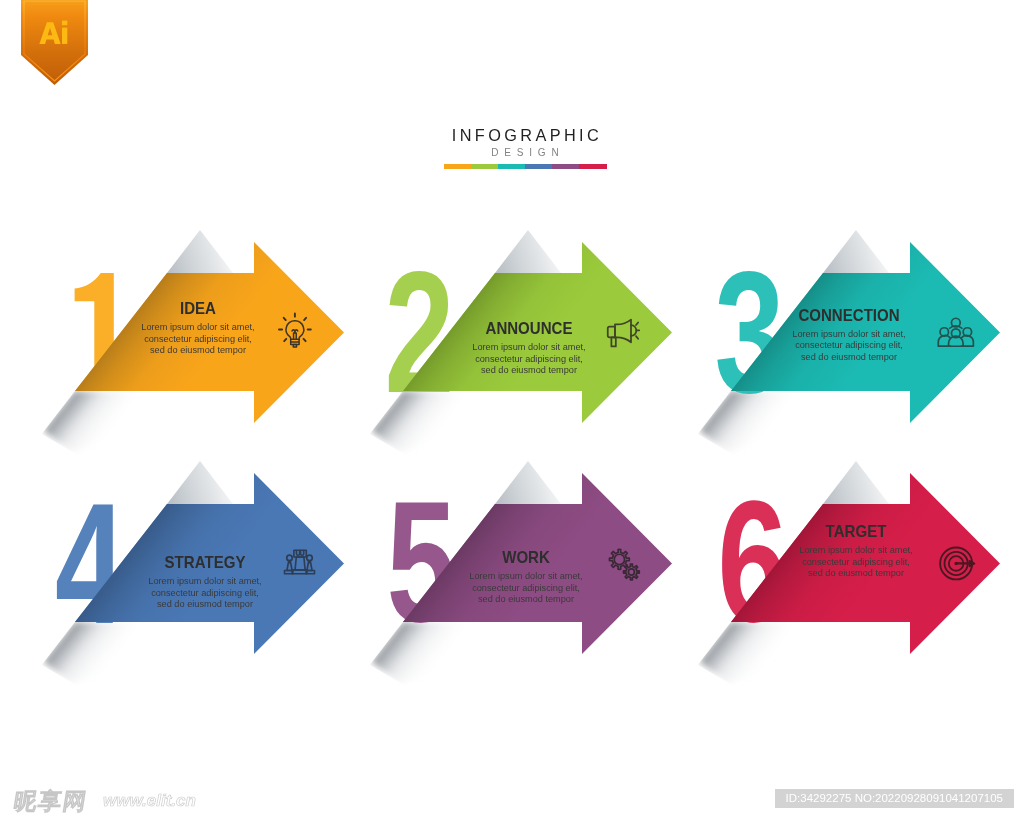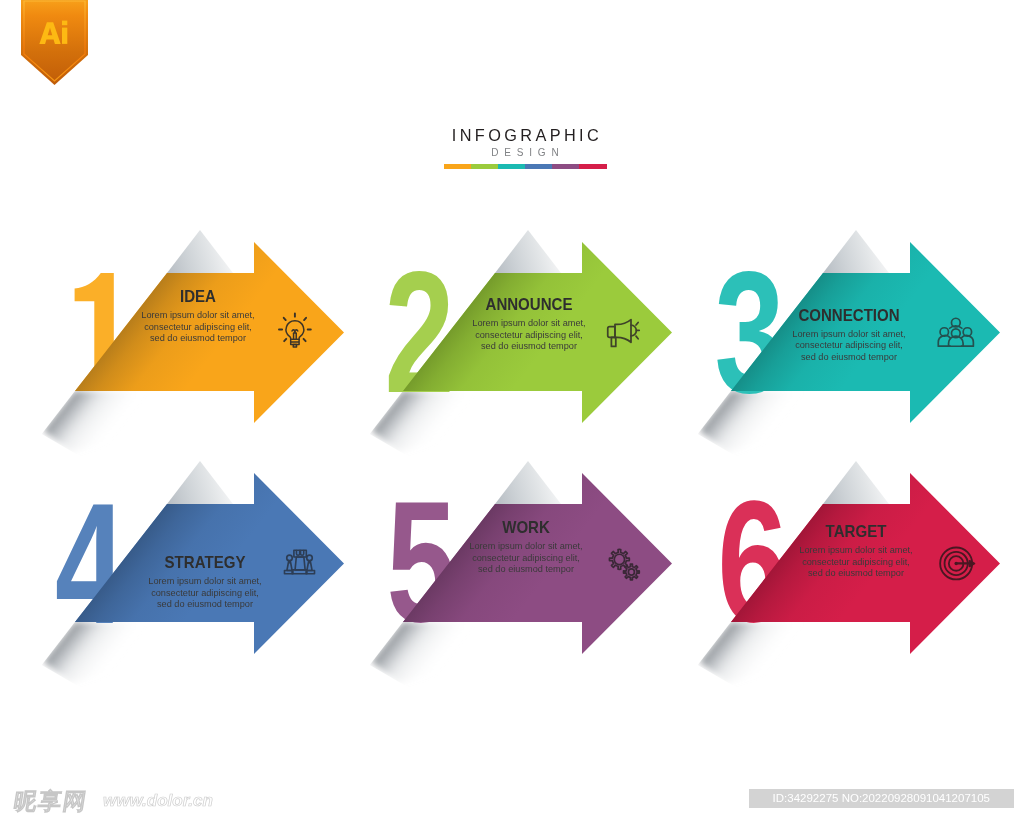--- a/index.html
+++ b/index.html
@@ -32,21 +32,21 @@
   
   #wm{position:absolute;left:0;top:778px;width:1024px;height:41px;}
   #wm .cjk{position:absolute;left:16px;top:11px;font-size:23px;font-weight:700;
            color:transparent;-webkit-text-stroke:.6px #c6c6c6;letter-spacing:1.5px;
            transform:skewX(-9deg);transform-origin:0 0;
            font-family:"DejaVu Sans",sans-serif;line-height:25px;}
   #wm .dom{position:absolute;left:103px;top:14px;font-size:17px;font-style:italic;font-weight:700;
            color:transparent;-webkit-text-stroke:.7px #cfcfcf;letter-spacing:0px;
            font-family:"Liberation Sans",sans-serif;line-height:17px;}
   #idbadge{position:absolute;right:10px;top:11px;height:19px;background:#d3d3d3;
-           color:#fff;font-size:11.5px;line-height:19.5px;padding:0 24px;white-space:nowrap;}
+           color:#fff;font-size:11.5px;line-height:19.5px;padding:0 11px;white-space:nowrap;}
 </style>
 </head>
 <body>
 
 <div id="stage">
 
   <div id="ai-badge">
     <svg width="67" height="90" viewBox="0 0 67 90">
       <defs>
         <linearGradient id="aigrad" x1="0" y1="0" x2="0" y2="1">
@@ -139,21 +139,21 @@
               <path d="M9.16 18.3h5.68v1.75H9.16zM9.16 20.05h5.68v1.75H9.16z"></path>
               <path d="M10.9 21.8h2.2v1.6h-2.2z"></path>
               <path d="M11.1 18.3v-4.1M12.9 18.3v-4.1"></path>
               <path d="M11.1 14.2a1.15 1.15 0 1 0-1.06-1.58M12.9 14.2a1.15 1.15 0 1 1 1.06-1.58"></path>
             </g>
             <g stroke="#3b3328" stroke-width="1.3" stroke-linecap="round">
               <path d="M12 .85v2.1M4.45 3.7l1.35 1.55M19.55 3.7l-1.35 1.55M1.25 11.6h2.1M20.65 11.6h2.1M4.75 19.5l1.4-1.55M19.25 19.5l-1.4-1.55"></path>
             </g>
           </g>
         </svg>
-        <div class="ctext" style="left:68px;top:68px">
+        <div class="ctext" style="left:68px;top:80px">
           <div class="ctitle">IDEA</div>
           <div class="cbody">
             <div>Lorem ipsum dolor sit amet,</div>
             <div>consectetur adipiscing elit,</div>
             <div>sed do eiusmod tempor</div>
           </div>
         </div>
       </div>
       <div class="card" style="left: 368px; top: 220px;">
         <svg width="340" height="236" viewBox="0 0 340 236">
@@ -205,21 +205,21 @@
           <g transform="translate(255.25,110.5) scale(1.52) translate(-12,-12)">
             <g fill="none" stroke="#3f4329" stroke-width="1.15" stroke-linecap="round" stroke-linejoin="round">
               <path d="M6.55 8.05h1.3c3.55 0 6.85-1.25 9.25-3.2v14.9c-2.4-1.95-5.7-3.2-9.25-3.2h-1.3z"></path>
               <path d="M3.05 9.4h3.5v7.15h-3.5a1.25 1.25 0 0 1-1.25-1.25v-4.65a1.25 1.25 0 0 1 1.25-1.25z"></path>
               <path d="M4.2 16.55h2.9v5.9H4.2z"></path>
               <path d="M17.1 8.5a3.45 3.45 0 0 1 0 7.05"></path>
               <path d="M20.6 11.9h1.9M20.4 8.4l1.4-1.7M20.4 15.7l1.4 1.7"></path>
             </g>
           </g>
         </svg>
-        <div class="ctext" style="left:70.6px;top:76px">
+        <div class="ctext" style="left:70.6px;top:100px">
           <div class="ctitle">ANNOUNCE</div>
           <div class="cbody">
             <div>Lorem ipsum dolor sit amet,</div>
             <div>consectetur adipiscing elit,</div>
             <div>sed do eiusmod tempor</div>
           </div>
         </div>
       </div>
       <div class="card" style="left: 696px; top: 220px;">
         <svg width="340" height="236" viewBox="0 0 340 236">
@@ -412,21 +412,21 @@
           </g>
           <g transform="translate(255.5,112.35) scale(1.48) translate(-12,-12)">
             <g fill="none" stroke="#3b2837" stroke-width="1.15" stroke-linecap="round" stroke-linejoin="round">
               <path d="M15.90 8.43 A6.73 6.73 0 0 1 15.90 10.23 L13.91 10.15 A4.75 4.75 0 0 1 13.12 12.06 L14.58 13.41 A6.73 6.73 0 0 1 13.31 14.68 L11.96 13.22 A4.75 4.75 0 0 1 10.05 14.01 L10.13 16.00 A6.73 6.73 0 0 1 8.33 16.00 L8.41 14.01 A4.75 4.75 0 0 1 6.50 13.22 L5.15 14.68 A6.73 6.73 0 0 1 3.88 13.41 L5.34 12.06 A4.75 4.75 0 0 1 4.55 10.15 L2.56 10.23 A6.73 6.73 0 0 1 2.56 8.43 L4.55 8.51 A4.75 4.75 0 0 1 5.34 6.60 L3.88 5.25 A6.73 6.73 0 0 1 5.15 3.98 L6.50 5.44 A4.75 4.75 0 0 1 8.41 4.65 L8.33 2.66 A6.73 6.73 0 0 1 10.13 2.66 L10.05 4.65 A4.75 4.75 0 0 1 11.96 5.44 L13.31 3.98 A6.73 6.73 0 0 1 14.58 5.25 L13.12 6.60 A4.75 4.75 0 0 1 13.91 8.51 L15.90 8.43 Z"></path>
               <circle cx="9.23" cy="9.33" r="3.47"></circle>
               <path d="M22.63 17.13 A5.34 5.34 0 0 1 22.63 18.55 L20.98 18.48 A3.70 3.70 0 0 1 20.37 19.97 L21.59 21.08 A5.34 5.34 0 0 1 20.58 22.09 L19.47 20.87 A3.70 3.70 0 0 1 17.98 21.48 L18.05 23.13 A5.34 5.34 0 0 1 16.63 23.13 L16.70 21.48 A3.70 3.70 0 0 1 15.21 20.87 L14.10 22.09 A5.34 5.34 0 0 1 13.09 21.08 L14.31 19.97 A3.70 3.70 0 0 1 13.70 18.48 L12.05 18.55 A5.34 5.34 0 0 1 12.05 17.13 L13.70 17.20 A3.70 3.70 0 0 1 14.31 15.71 L13.09 14.60 A5.34 5.34 0 0 1 14.10 13.59 L15.21 14.81 A3.70 3.70 0 0 1 16.70 14.20 L16.63 12.55 A5.34 5.34 0 0 1 18.05 12.55 L17.98 14.20 A3.70 3.70 0 0 1 19.47 14.81 L20.58 13.59 A5.34 5.34 0 0 1 21.59 14.60 L20.37 15.71 A3.70 3.70 0 0 1 20.98 17.20 L22.63 17.13 Z"></path>
               <circle cx="17.34" cy="17.84" r="2.05"></circle>
             </g>
           </g>
         </svg>
-        <div class="ctext" style="left:68px;top:68px">
+        <div class="ctext" style="left:68px;top:98px">
           <div class="ctitle">WORK</div>
           <div class="cbody">
             <div>Lorem ipsum dolor sit amet,</div>
             <div>consectetur adipiscing elit,</div>
             <div>sed do eiusmod tempor</div>
           </div>
         </div>
       </div>
       <div class="card" style="left: 696px; top: 451px;">
         <svg width="340" height="236" viewBox="0 0 340 236">
@@ -492,16 +492,16 @@
             <div>Lorem ipsum dolor sit amet,</div>
             <div>consectetur adipiscing elit,</div>
             <div>sed do eiusmod tempor</div>
           </div>
         </div>
       </div>
     </div>
 
   <div id="wm">
     <div class="cjk">昵享网</div>
-    <div class="dom">www.dolor.cn</div>
+    <div class="dom">www.elit.cn</div>
     <div id="idbadge">ID:34292275 NO:20220928091041207105</div>
   </div>
 </div>
 
 </body></html>

